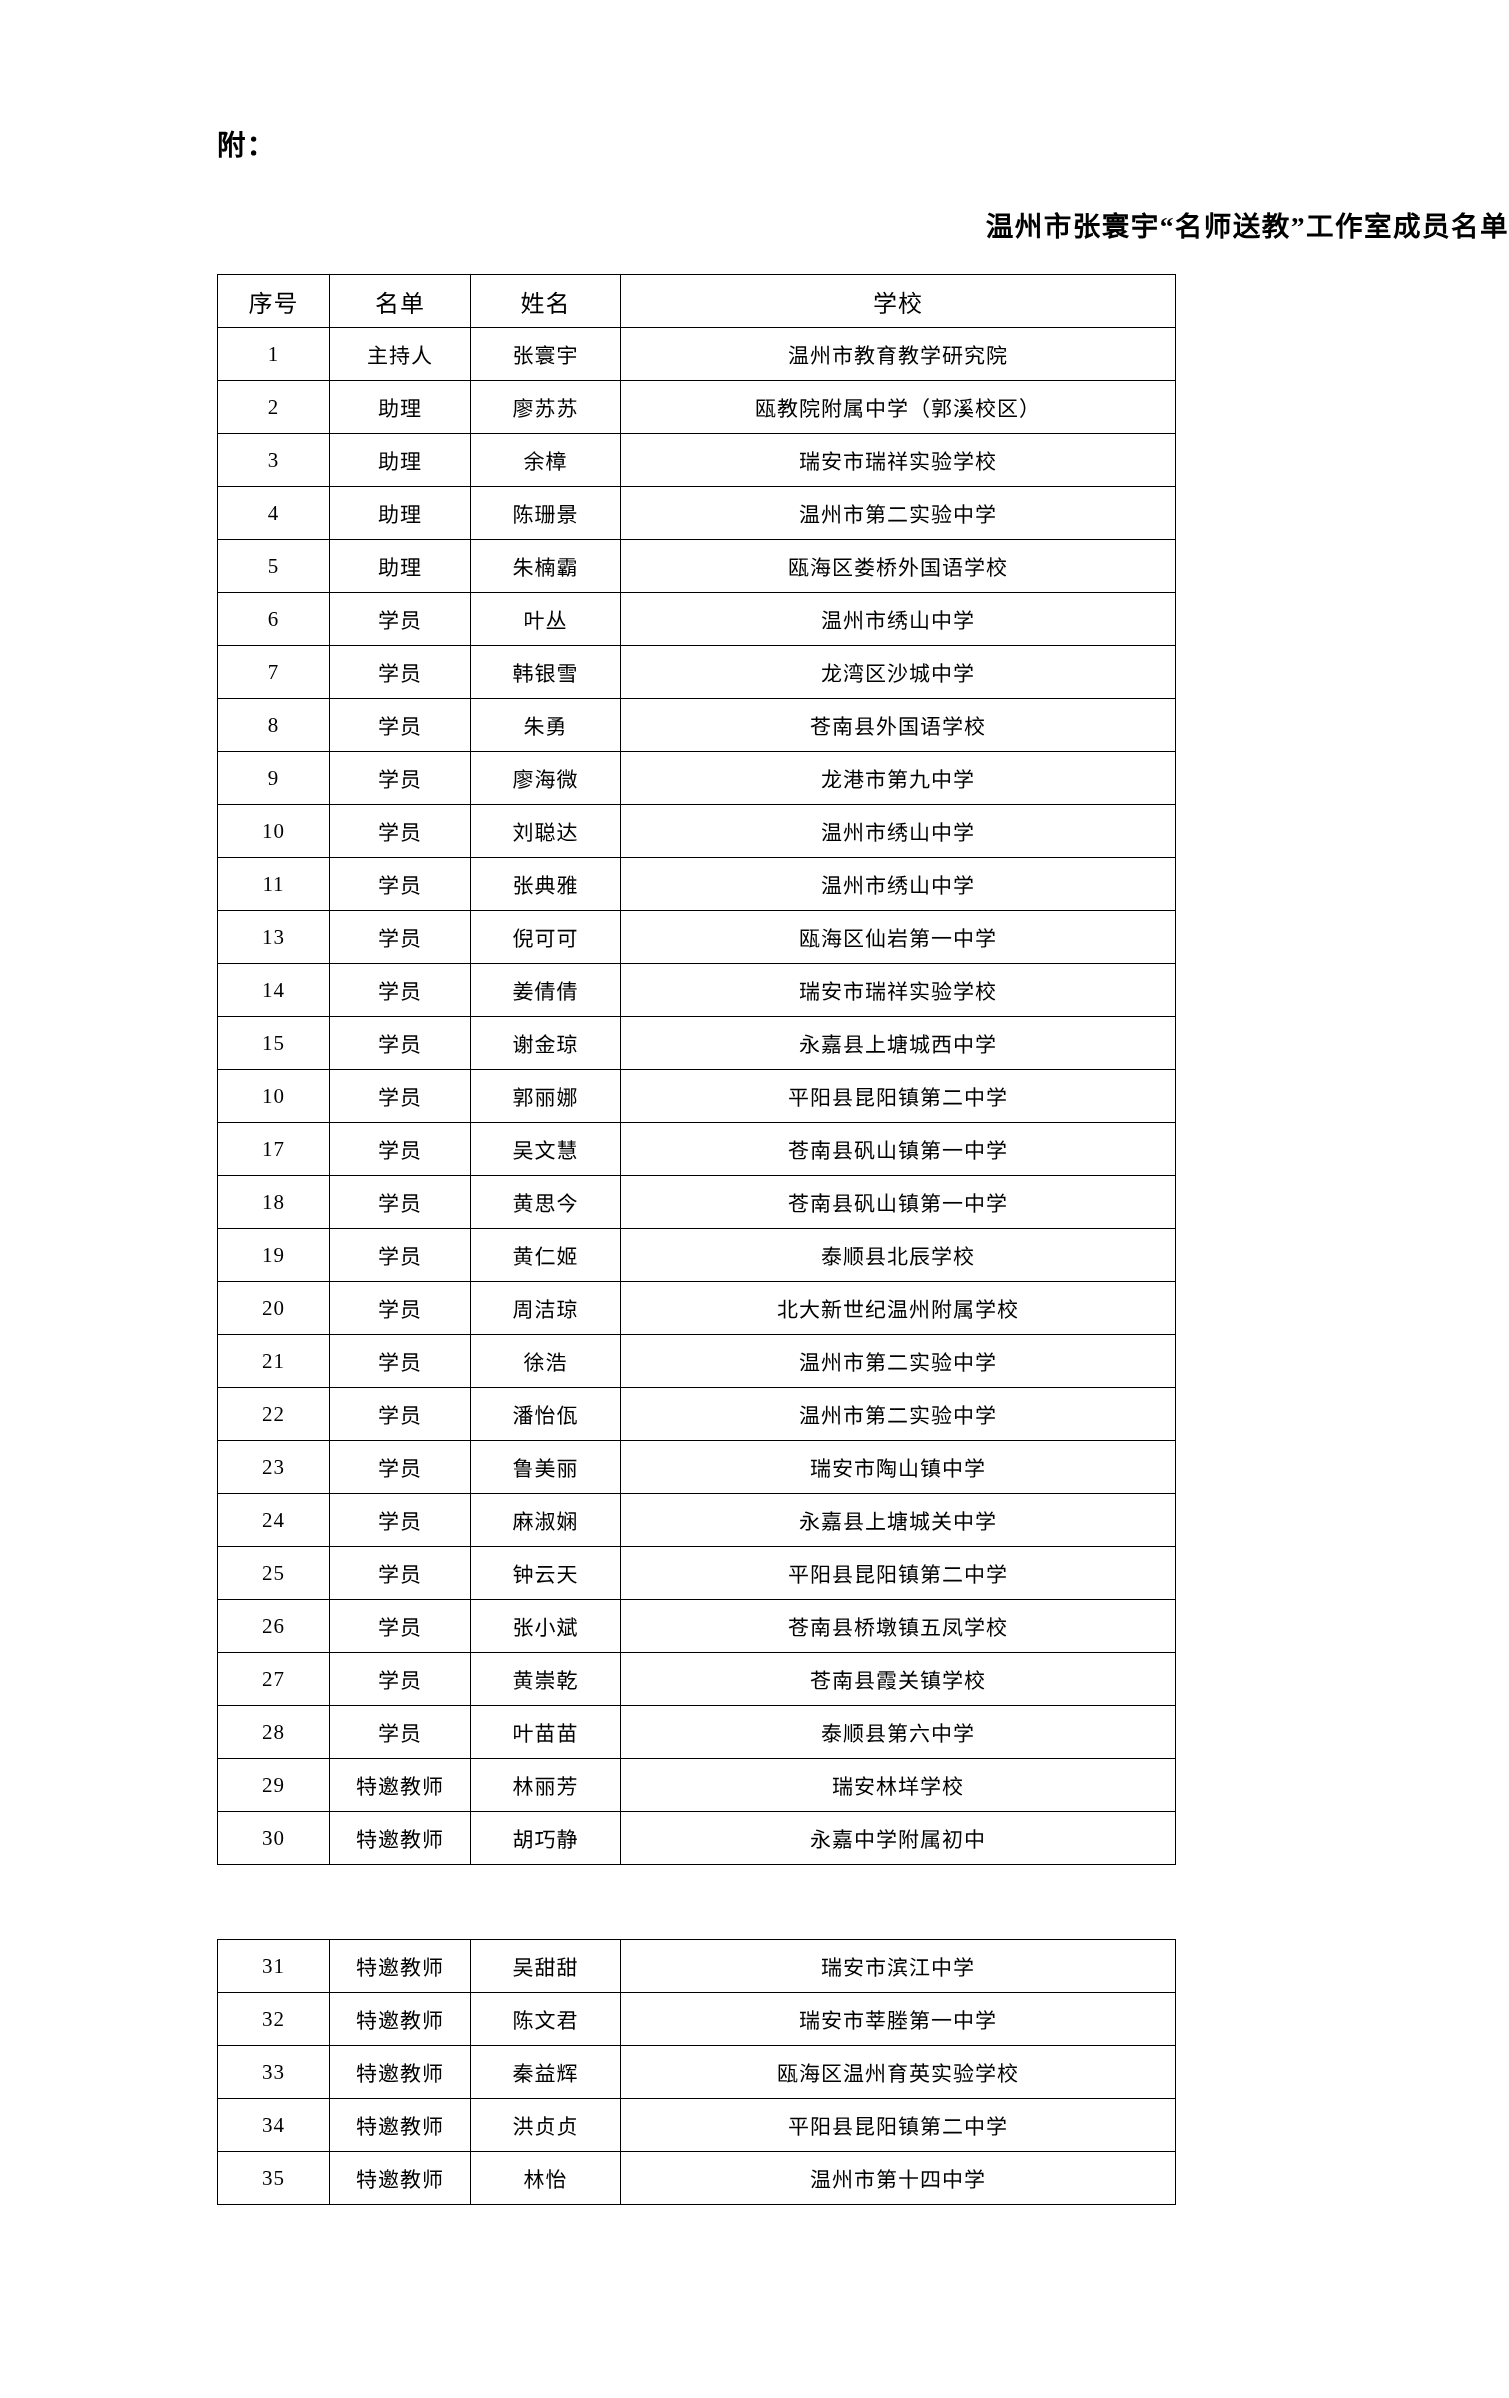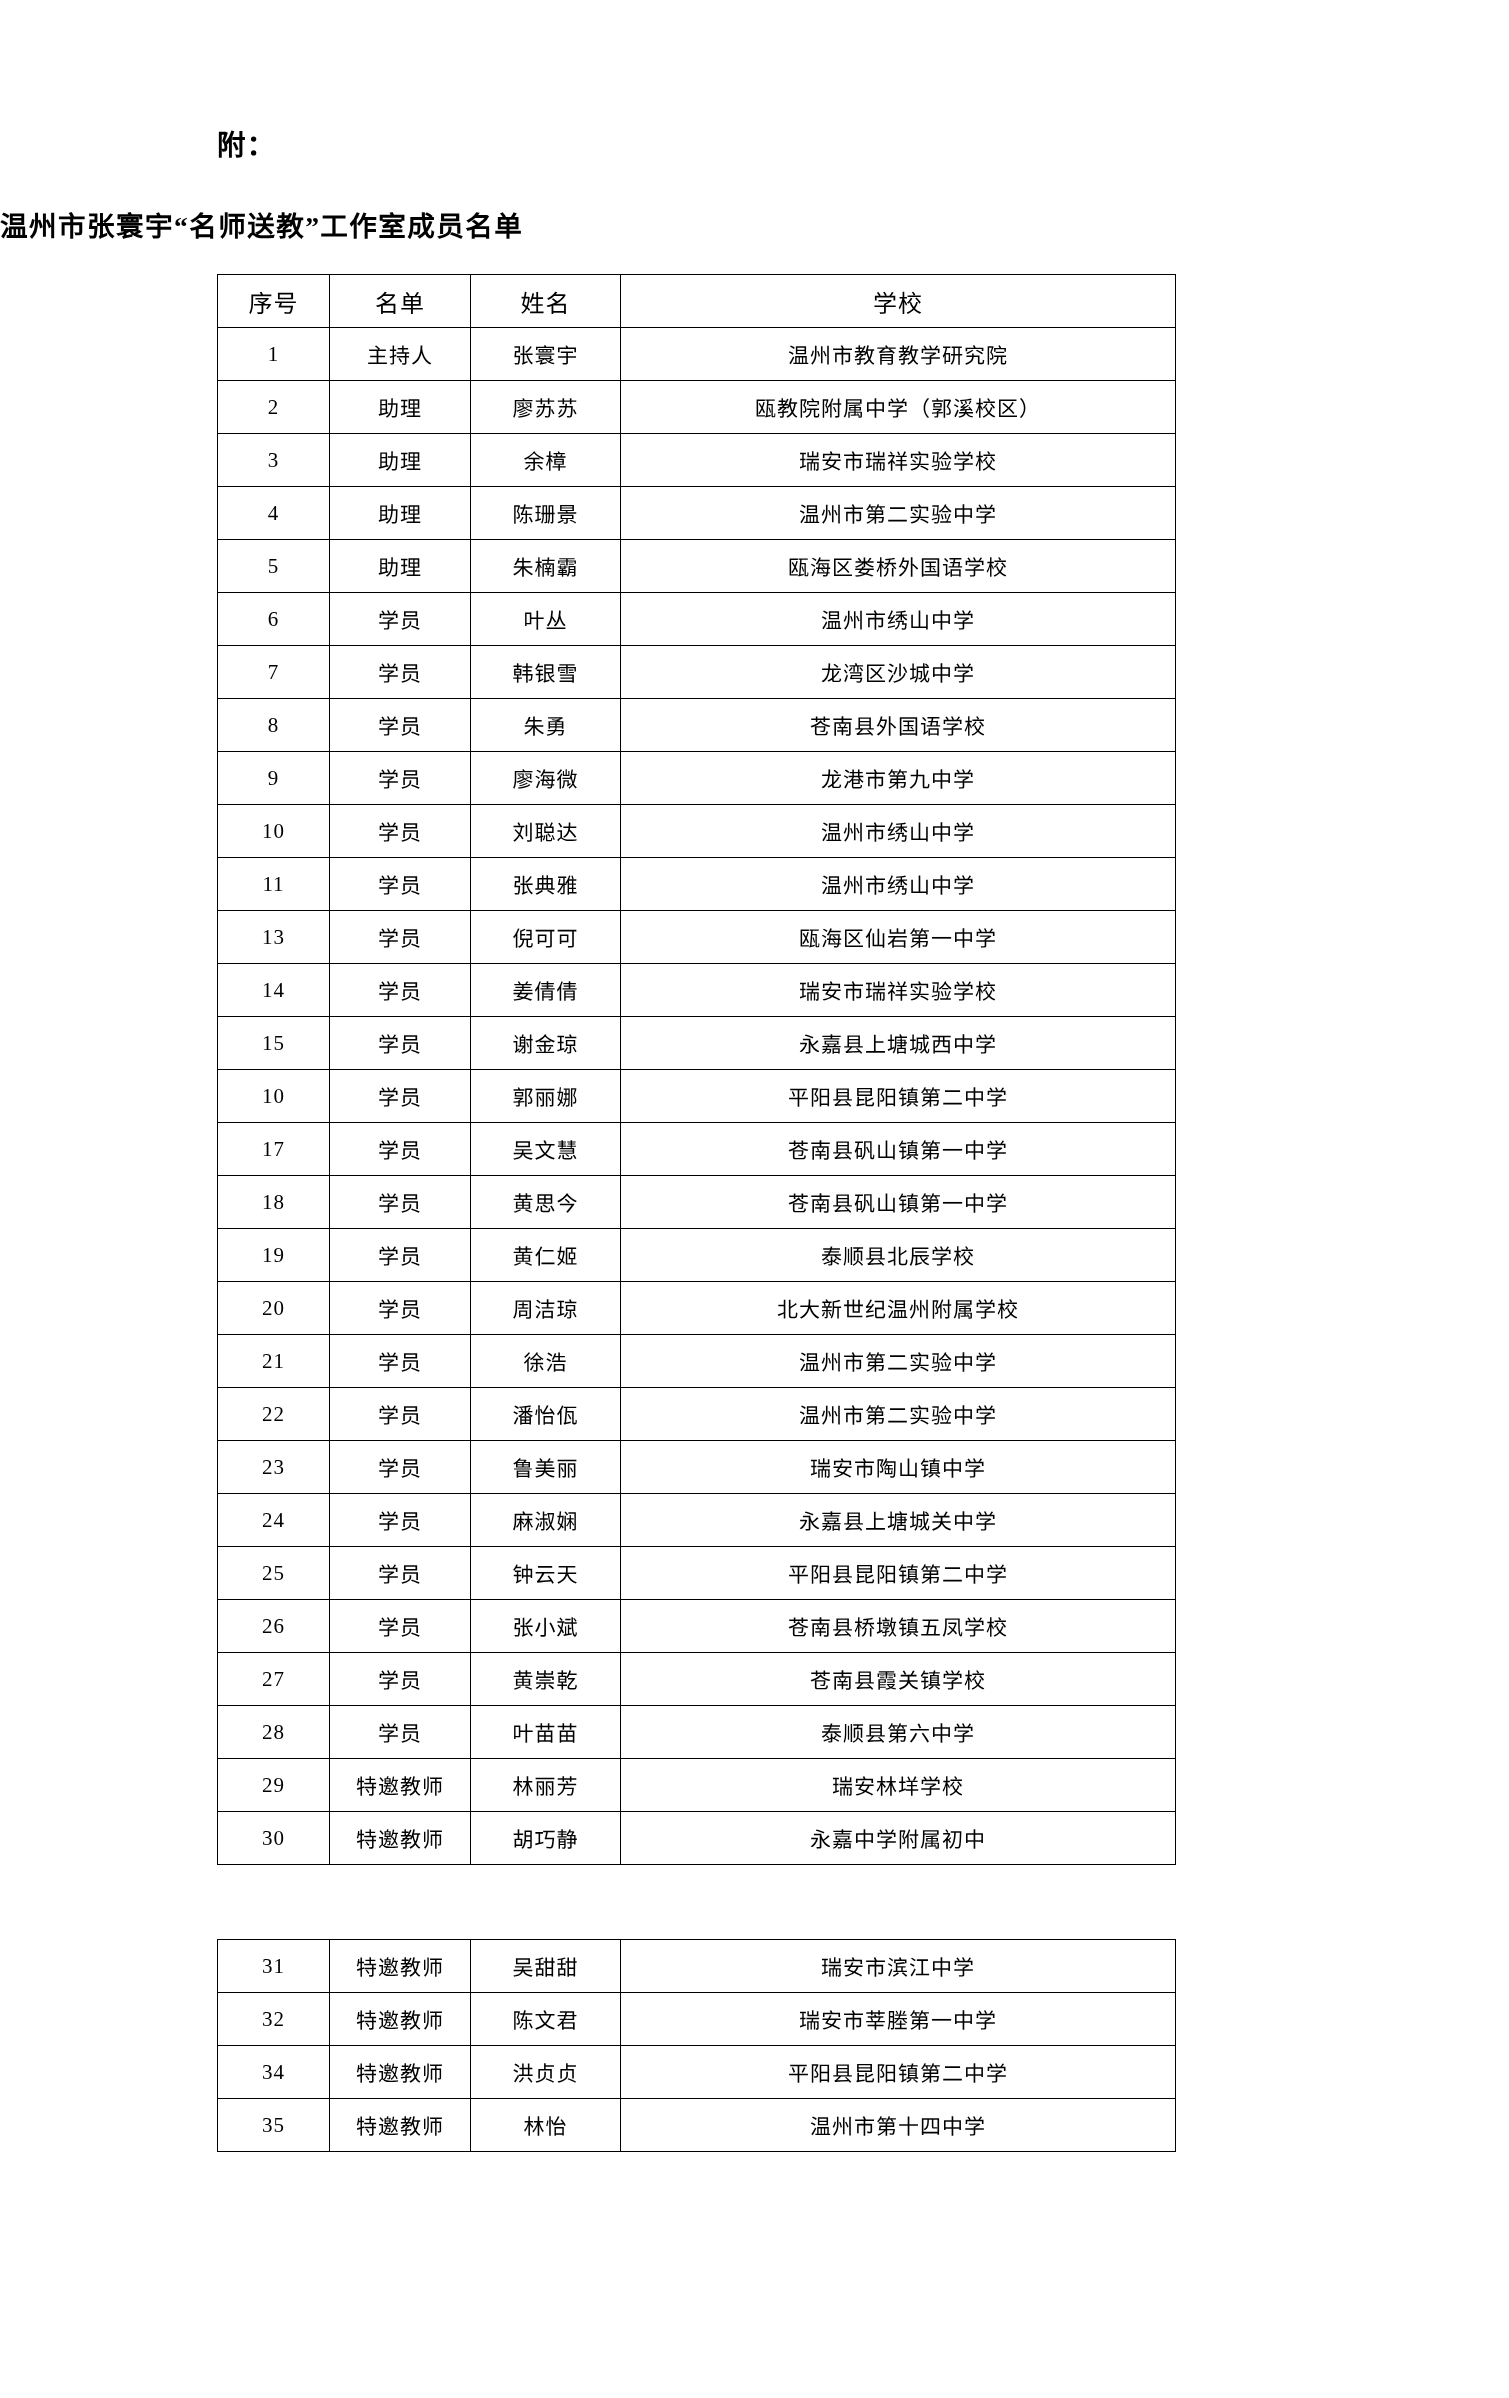--- a/index.html
+++ b/index.html
@@ -29,21 +29,21 @@
     font-size: 28.5px;
     letter-spacing: 1px;
     font-family: "Liberation Serif", "DejaVu Serif", serif;
     font-weight: 700;
   }
   .doc-title {
     position: absolute;
     left: 0;
     right: 0;
     top: 204px;
-    text-align: left;
+    text-align: right;
     font-size: 27.6px;
     font-weight: 700;
     letter-spacing: 1.4px;
     font-family: "Liberation Serif", "DejaVu Serif", serif;
   }
   table.roster {
     position: absolute;
     left: 217px;
     width: 959px;
     border-collapse: collapse;
@@ -292,20 +292,26 @@
           <td>吴甜甜</td>
           <td>瑞安市滨江中学</td>
         </tr>
         <tr>
           <td class="num">32</td>
           <td>特邀教师</td>
           <td>陈文君</td>
           <td>瑞安市莘塍第一中学</td>
         </tr>
         <tr>
+          <td class="num">33</td>
+          <td>特邀教师</td>
+          <td>秦益辉</td>
+          <td>瓯海区温州育英实验学校</td>
+        </tr>
+        <tr>
           <td class="num">34</td>
           <td>特邀教师</td>
           <td>洪贞贞</td>
           <td>平阳县昆阳镇第二中学</td>
         </tr>
         <tr>
           <td class="num">35</td>
           <td>特邀教师</td>
           <td>林怡</td>
           <td>温州市第十四中学</td>

